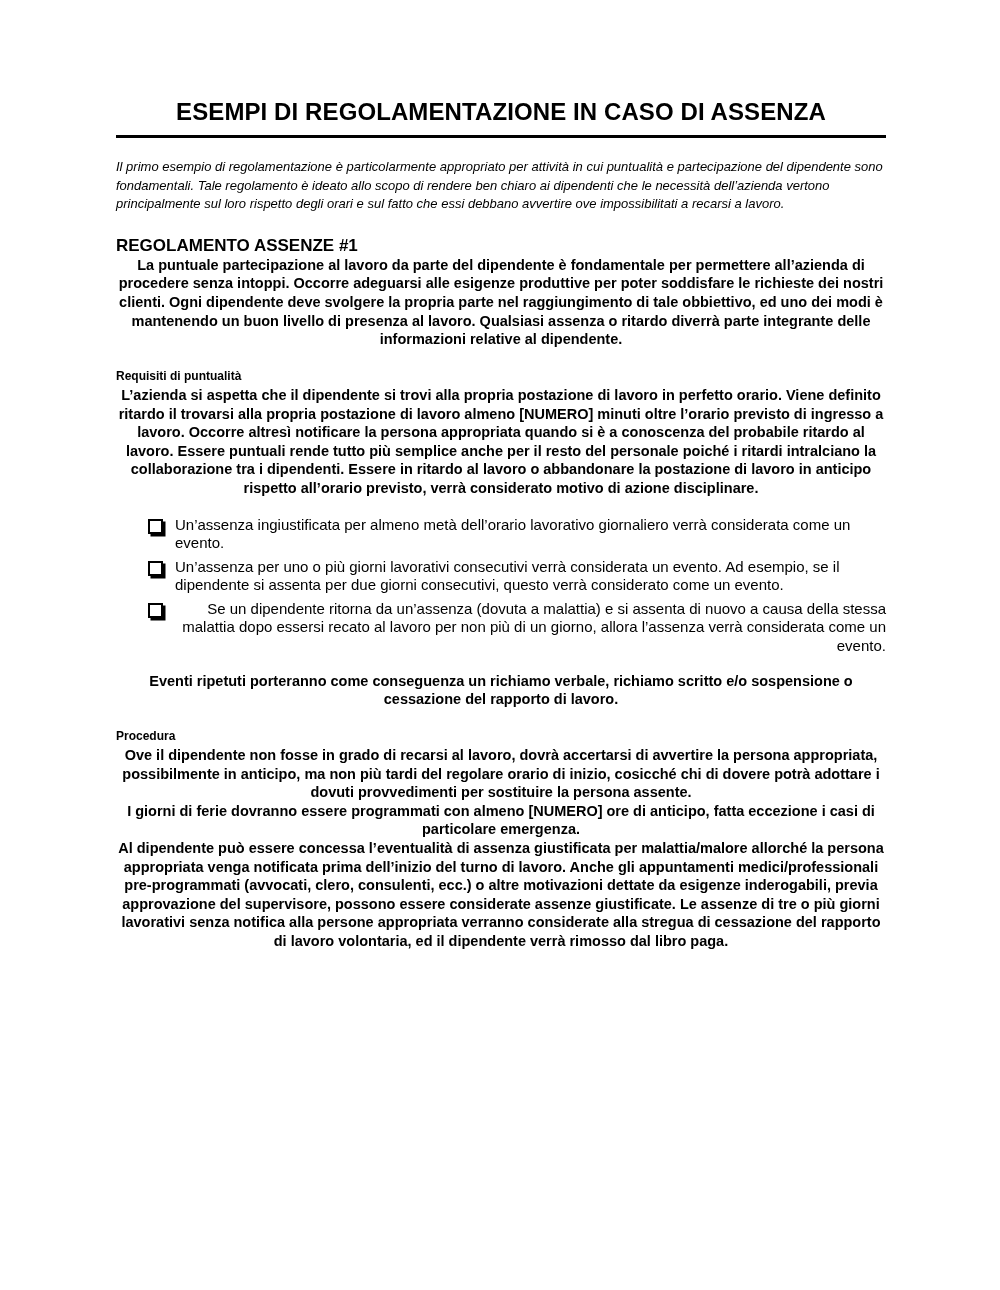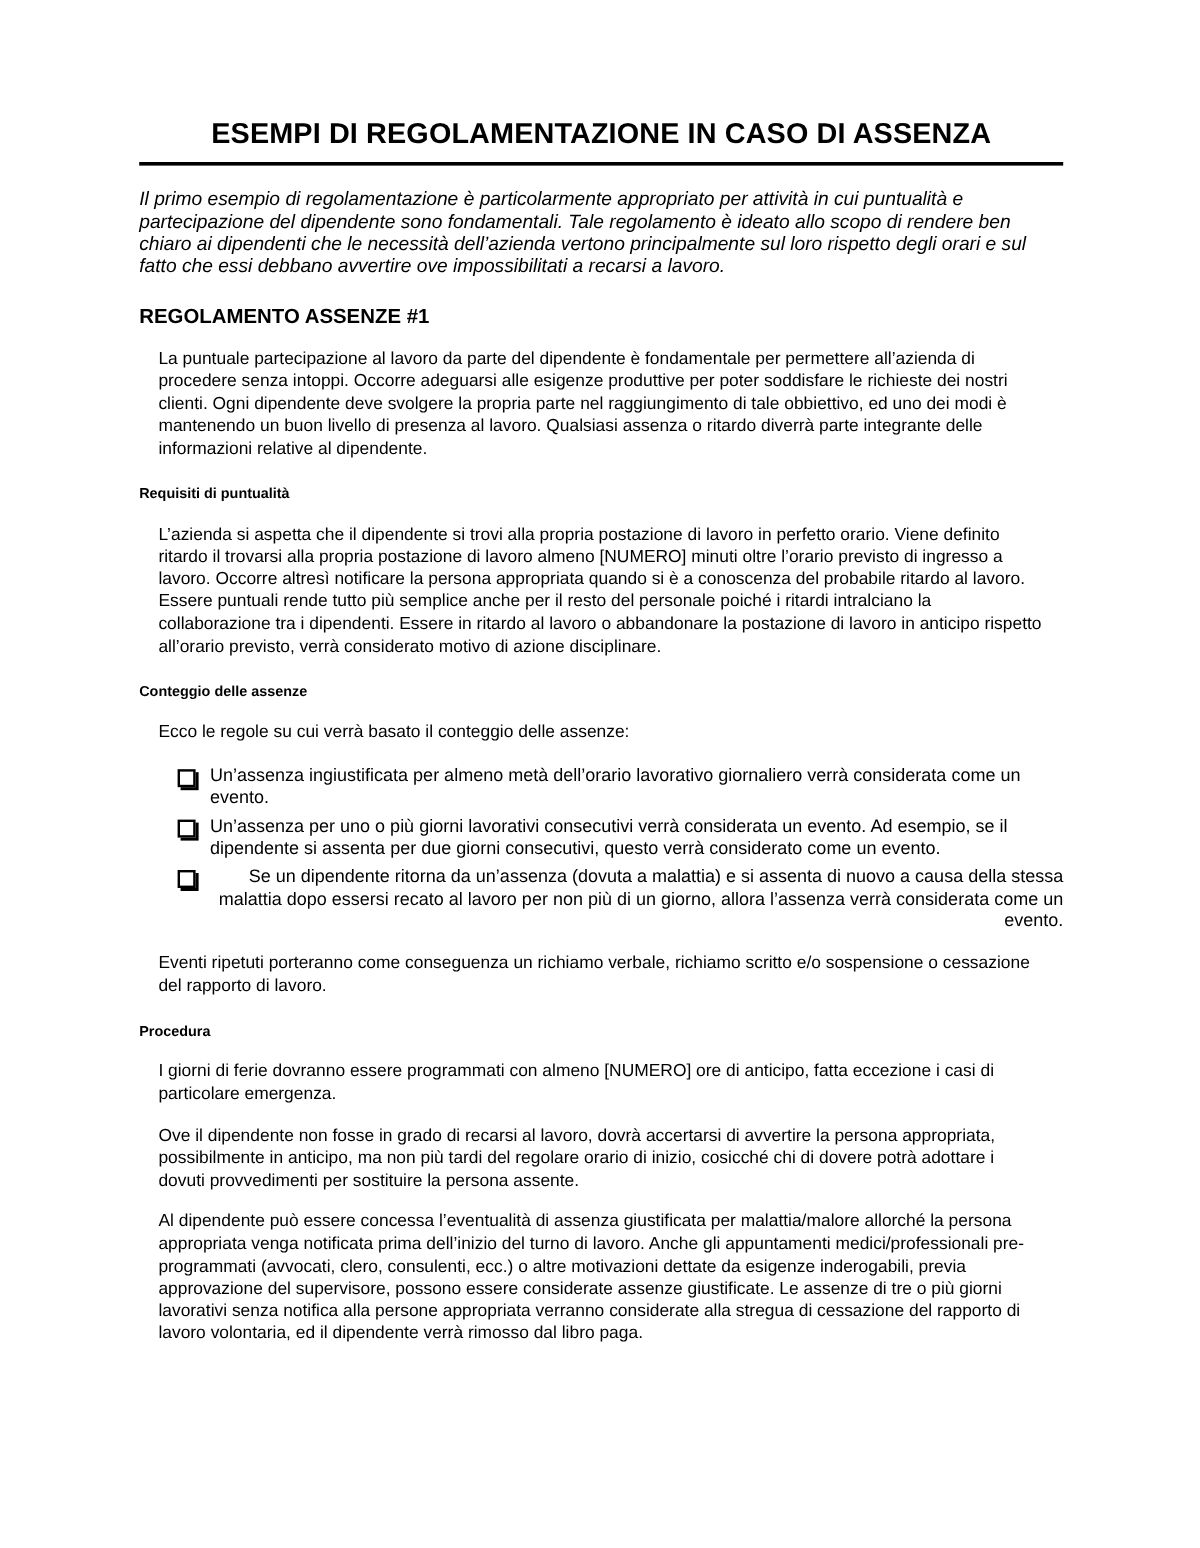--- a/index.html
+++ b/index.html
@@ -41,37 +41,38 @@
   .title-rule {
     height: 0;
     border-top: 3px solid #000000;
     margin-top: 9px;
     margin-bottom: 0;
     width: 100%;
   }
 
   
   .intro {
-    font-size: 16px;
+    font-size: 13px;
     font-style: italic;
     line-height: 18.6px;
     text-align: left;
     margin: 20px 0 0 0;
   }
   .section-title {
     font-size: 17px;
     font-weight: bold;
     line-height: 20px;
     margin: 22px 0 0 0;
   }
   p.body {
     font-size: 14.5px;
     line-height: 18.6px;
-    margin: 16px;
-    text-align: left;
+    margin: 0;
+    text-align: center;
+    font-weight: bold;
   }
   .gap-lg { margin-top: 18.6px; }
 
   h3.sub-head {
     font-size: 12px;
     font-weight: bold;
     line-height: 18.6px;
     margin: 0;
     padding: 0;
   }
@@ -117,44 +118,40 @@
 
     <h2 class="section-title">REGOLAMENTO ASSENZE #1</h2>
 
     <p class="body gap-lg">La puntuale partecipazione al lavoro da parte del dipendente è fondamentale per permettere all’azienda di procedere senza intoppi. Occorre adeguarsi alle esigenze produttive per poter soddisfare le richieste dei nostri clienti. Ogni dipendente deve svolgere la propria parte nel raggiungimento di tale obbiettivo, ed uno dei modi è mantenendo un buon livello di presenza al lavoro. Qualsiasi assenza o ritardo diverrà parte integrante delle informazioni relative al dipendente.</p>
 
     <div class="sub-block">
       <h3 class="sub-head">Requisiti di puntualità</h3>
       <p class="body">L’azienda si aspetta che il dipendente si trovi alla propria postazione di lavoro in perfetto orario. Viene definito ritardo il trovarsi alla propria postazione di lavoro almeno [NUMERO] minuti oltre l’orario previsto di ingresso a lavoro. Occorre altresì notificare la persona appropriata quando si è a conoscenza del probabile ritardo al lavoro. Essere puntuali rende tutto più semplice anche per il resto del personale poiché i ritardi intralciano la collaborazione tra i dipendenti. Essere in ritardo al lavoro o abbandonare la postazione di lavoro in anticipo rispetto all’orario previsto, verrà considerato motivo di azione disciplinare.</p>
     </div>
 
-    <div class="sub-block">
-      <h3 class="sub-head">Conteggio delle assenze</h3>
-      <p class="body">Ecco le regole su cui verrà basato il conteggio delle assenze:</p>
-    </div>
 
     <ul class="check-list">
       <li>
         <span class="bullet-square"></span>
         <span>Un’assenza ingiustificata per almeno metà dell’orario lavorativo giornaliero verrà considerata come un evento.</span>
       </li>
       <li>
         <span class="bullet-square"></span>
         <span>Un’assenza per uno o più giorni lavorativi consecutivi verrà considerata un evento. Ad esempio, se il dipendente si assenta per due giorni consecutivi, questo verrà considerato come un evento.</span>
       </li>
       <li>
         <span class="bullet-square"></span>
         <span>Se un dipendente ritorna da un’assenza (dovuta a malattia) e si assenta di nuovo a causa della stessa malattia dopo essersi recato al lavoro per non più di un giorno, allora l’assenza verrà considerata come un evento.</span>
       </li>
     </ul>
 
     <p class="body gap-lg">Eventi ripetuti porteranno come conseguenza un richiamo verbale, richiamo scritto e/o sospensione o cessazione del rapporto di lavoro.</p>
 
     <div class="sub-block">
       <h3 class="sub-head">Procedura</h3>
+      <p class="body">Ove il dipendente non fosse in grado di recarsi al lavoro, dovrà accertarsi di avvertire la persona appropriata, possibilmente in anticipo, ma non più tardi del regolare orario di inizio, cosicché chi di dovere potrà adottare i dovuti provvedimenti per sostituire la persona assente.</p>
       <p class="body gap-lg">I giorni di ferie dovranno essere programmati con almeno [NUMERO] ore di anticipo, fatta eccezione i casi di particolare emergenza.</p>
-      <p class="body">Ove il dipendente non fosse in grado di recarsi al lavoro, dovrà accertarsi di avvertire la persona appropriata, possibilmente in anticipo, ma non più tardi del regolare orario di inizio, cosicché chi di dovere potrà adottare i dovuti provvedimenti per sostituire la persona assente.</p>
       <p class="body">Al dipendente può essere concessa l’eventualità di assenza giustificata per malattia/malore allorché la persona appropriata venga notificata prima dell’inizio del turno di lavoro. Anche gli appuntamenti medici/professionali pre-programmati (avvocati, clero, consulenti, ecc.) o altre motivazioni dettate da esigenze inderogabili, previa approvazione del supervisore, possono essere considerate assenze giustificate. Le assenze di tre o più giorni lavorativi senza notifica alla persone appropriata verranno considerate alla stregua di cessazione del rapporto di lavoro volontaria, ed il dipendente verrà rimosso dal libro paga.</p>
     </div>
 
 
   </div>
 </div>
 
 </body></html>

